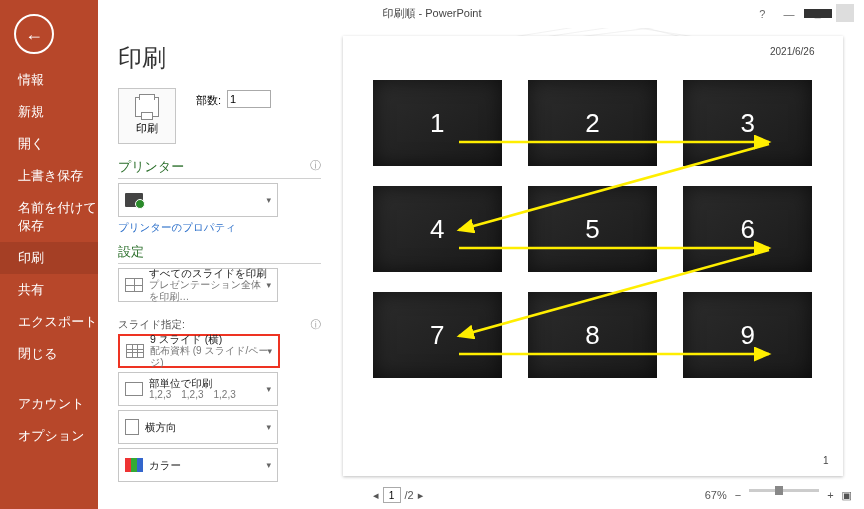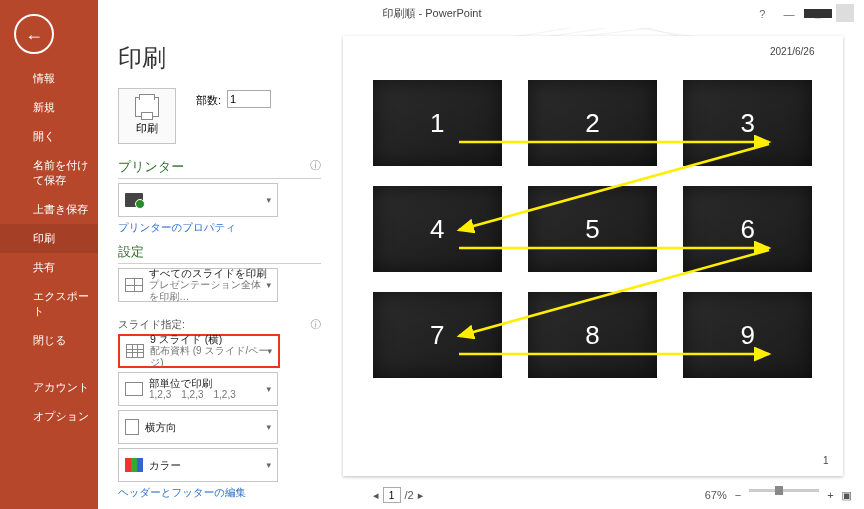--- a/index.html
+++ b/index.html
@@ -4,21 +4,21 @@
 <style>
 *{box-sizing:border-box;margin:0;padding:0;font-family:"Meiryo UI","Yu Gothic UI",sans-serif}
 body{width:864px;height:509px;background:#fff;overflow:hidden;position:relative;font-size:11px}
 .titlebar{height:28px;background:#fff;display:flex;align-items:center;position:relative;border-bottom:1px solid transparent}
 .titlebar .title{position:absolute;left:50%;transform:translateX(-50%);font-size:11px;color:#444}
 .winctl{margin-left:auto;display:flex;gap:18px;padding-right:14px;color:#666;align-items:center}
 .winctl span{cursor:default}
 .sidebar{position:absolute;left:0;top:0;width:98px;height:509px;background:#b7472a;color:#fff}
 .back{width:40px;height:40px;border:2px solid #fff;border-radius:50%;display:flex;align-items:center;justify-content:center;margin:14px 0 10px 14px;font-size:18px}
 .nav{display:flex;flex-direction:column}
-.nav-item{padding:7px 0 7px 33px;font-size:11px;color:#fff}
+.nav-item{padding:7px 0 7px 18px;font-size:13px;color:#fff}
 .nav-item.sel{background:#a53f25}
 .nav-sp{height:18px}
 .main{position:absolute;left:98px;top:28px;right:0;bottom:0;display:flex}
 .panel{width:235px;padding:14px 12px 0 20px}
 .h1{font-size:24px;color:#333;margin-bottom:14px}
 .printbox{display:flex;align-items:flex-start;gap:20px;margin-bottom:14px}
 .pbtn{width:58px;height:56px;border:1px solid #c6c6c6;background:#fafafa;display:flex;flex-direction:column;align-items:center;justify-content:center;gap:4px}
 .pbtn .ico{width:24px;height:20px;border:1px solid #888;background:#fff;position:relative}
 .pbtn .ico:before{content:"";position:absolute;left:3px;right:3px;top:-4px;height:5px;background:#fff;border:1px solid #888;border-bottom:none}
 .pbtn .ico:after{content:"";position:absolute;left:5px;right:5px;bottom:-4px;height:6px;background:#fff;border:1px solid #888}
@@ -88,22 +88,22 @@
       <div class="av"></div>
     </div>
 </div>
 
 <div class="sidebar">
   <div class="back">←</div>
   <div class="nav">
     <div class="nav-item">情報</div>
     <div class="nav-item">新規</div>
     <div class="nav-item">開く</div>
+    <div class="nav-item">上書き保存</div>
     <div class="nav-item">名前を付けて保存</div>
-    <div class="nav-item">上書き保存</div>
     <div class="nav-item sel">印刷</div>
     <div class="nav-item">共有</div>
     <div class="nav-item">エクスポート</div>
     <div class="nav-item">閉じる</div>
     <div class="nav-sp"></div>
     <div class="nav-item">アカウント</div>
     <div class="nav-item">オプション</div>
   </div>
 </div>
 
@@ -161,21 +161,20 @@
         </div>
       <span class="arr">▾</span>
     </div>
     <div class="dd">
       <div class="ico-sm ico-color"></div>
       <div class="tx">
           <span class="t1">カラー</span>
         </div>
       <span class="arr">▾</span>
     </div>
-    <div class="link">ヘッダーとフッターの編集</div>
   </div>
 
   <div class="preview">
     <div class="page">
       <div class="date">2021/6/26</div>
       <div class="pnum">1</div>
       <div class="sgrid">
         <div class="sld">1</div>
         <div class="sld">2</div>
         <div class="sld">3</div>

